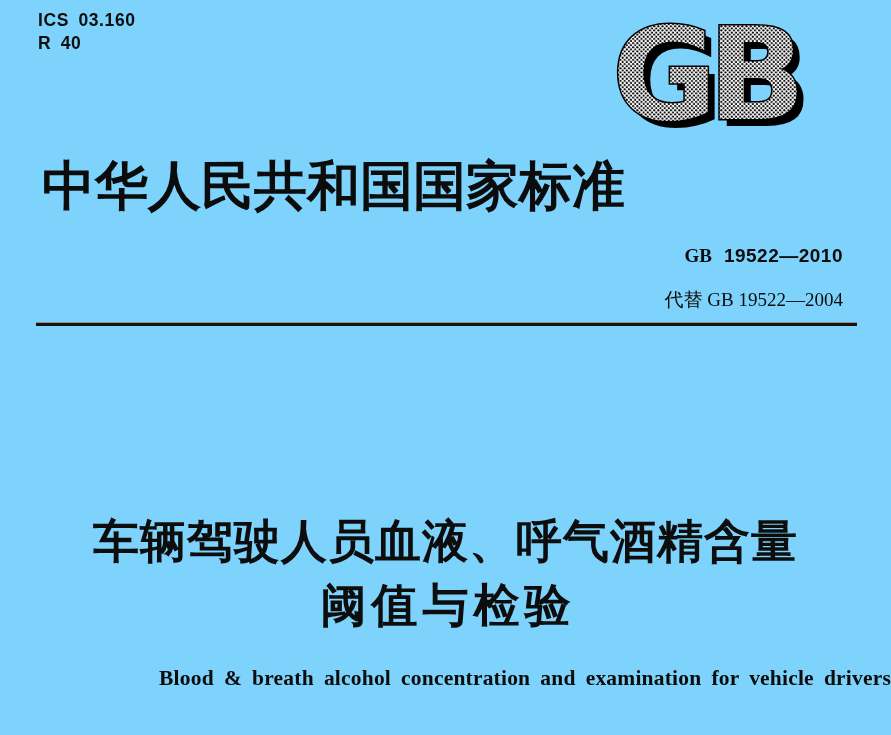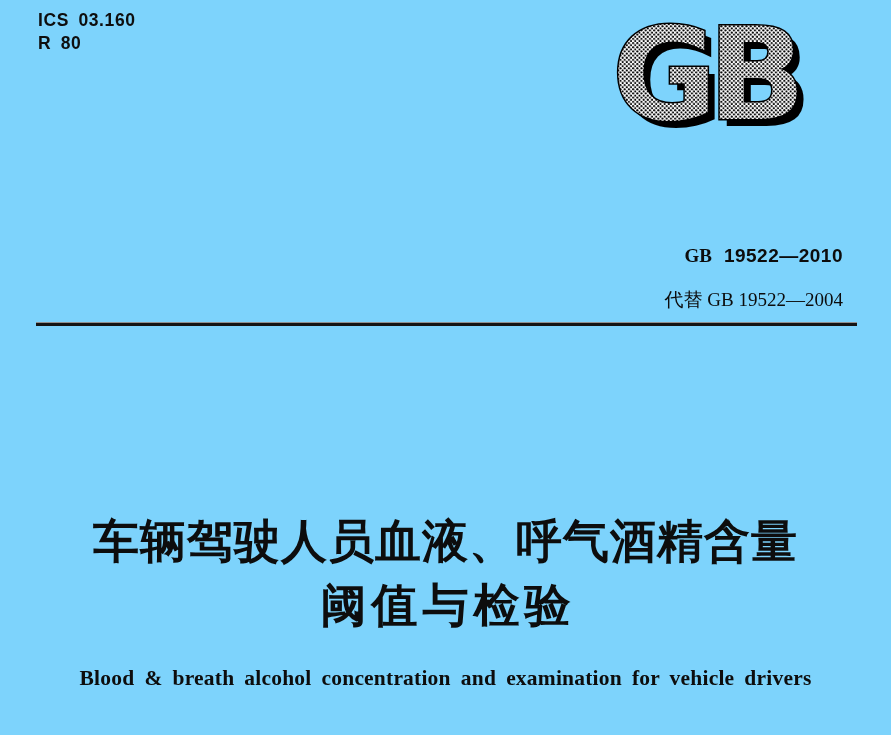--- a/index.html
+++ b/index.html
@@ -125,51 +125,52 @@
   }
   .main-title .line1 { letter-spacing: 1px; }
   .main-title .line2 { letter-spacing: 5px; padding-left: 5px; }
 
   
   .eng-title {
     position: absolute;
     left: 0;
     right: 0;
     top: 666px;
-    text-align: center;
+    text-align: right;
     font-family: "Liberation Serif", "DejaVu Serif", serif;
     font-weight: 700;
     font-size: 21.5px;
     letter-spacing: 0.2px;
     word-spacing: 4.5px;
     color: #0d0d0d;
   }
 </style>
 </head>
 <body>
 
 <div class="page">
 
   <div class="ics-block">
     <div>ICS 03.160</div>
-    <div>R 80</div>
+    <div>R 40</div>
   </div>
 
   <svg class="gb-logo" viewBox="0 0 196 110" xmlns="http://www.w3.org/2000/svg" aria-hidden="true">
     <defs>
       <pattern id="halftone-dots" width="4.2" height="4.2" patternUnits="userSpaceOnUse">
         <rect width="4.2" height="4.2" fill="#ffffff"></rect>
         <circle cx="1.1" cy="1.1" r="1.05" fill="#000000"></circle>
         <circle cx="3.2" cy="3.2" r="1.05" fill="#000000"></circle>
       </pattern>
     </defs>
     <text class="logo-shadow" x="8" y="105">GB</text>
     <text class="logo-front" x="1" y="98">GB</text>
   </svg>
 
+  <div class="nat-heading">中华人民共和国国家标准</div>
 
   <div class="code-block">
     <div class="code-line">
       <span class="code-prefix">GB</span><span class="code-number">19522—2010</span>
     </div>
     <div class="replaces-line">代替 GB 19522—2004</div>
   </div>
 
   <div class="header-rule"></div>
 

